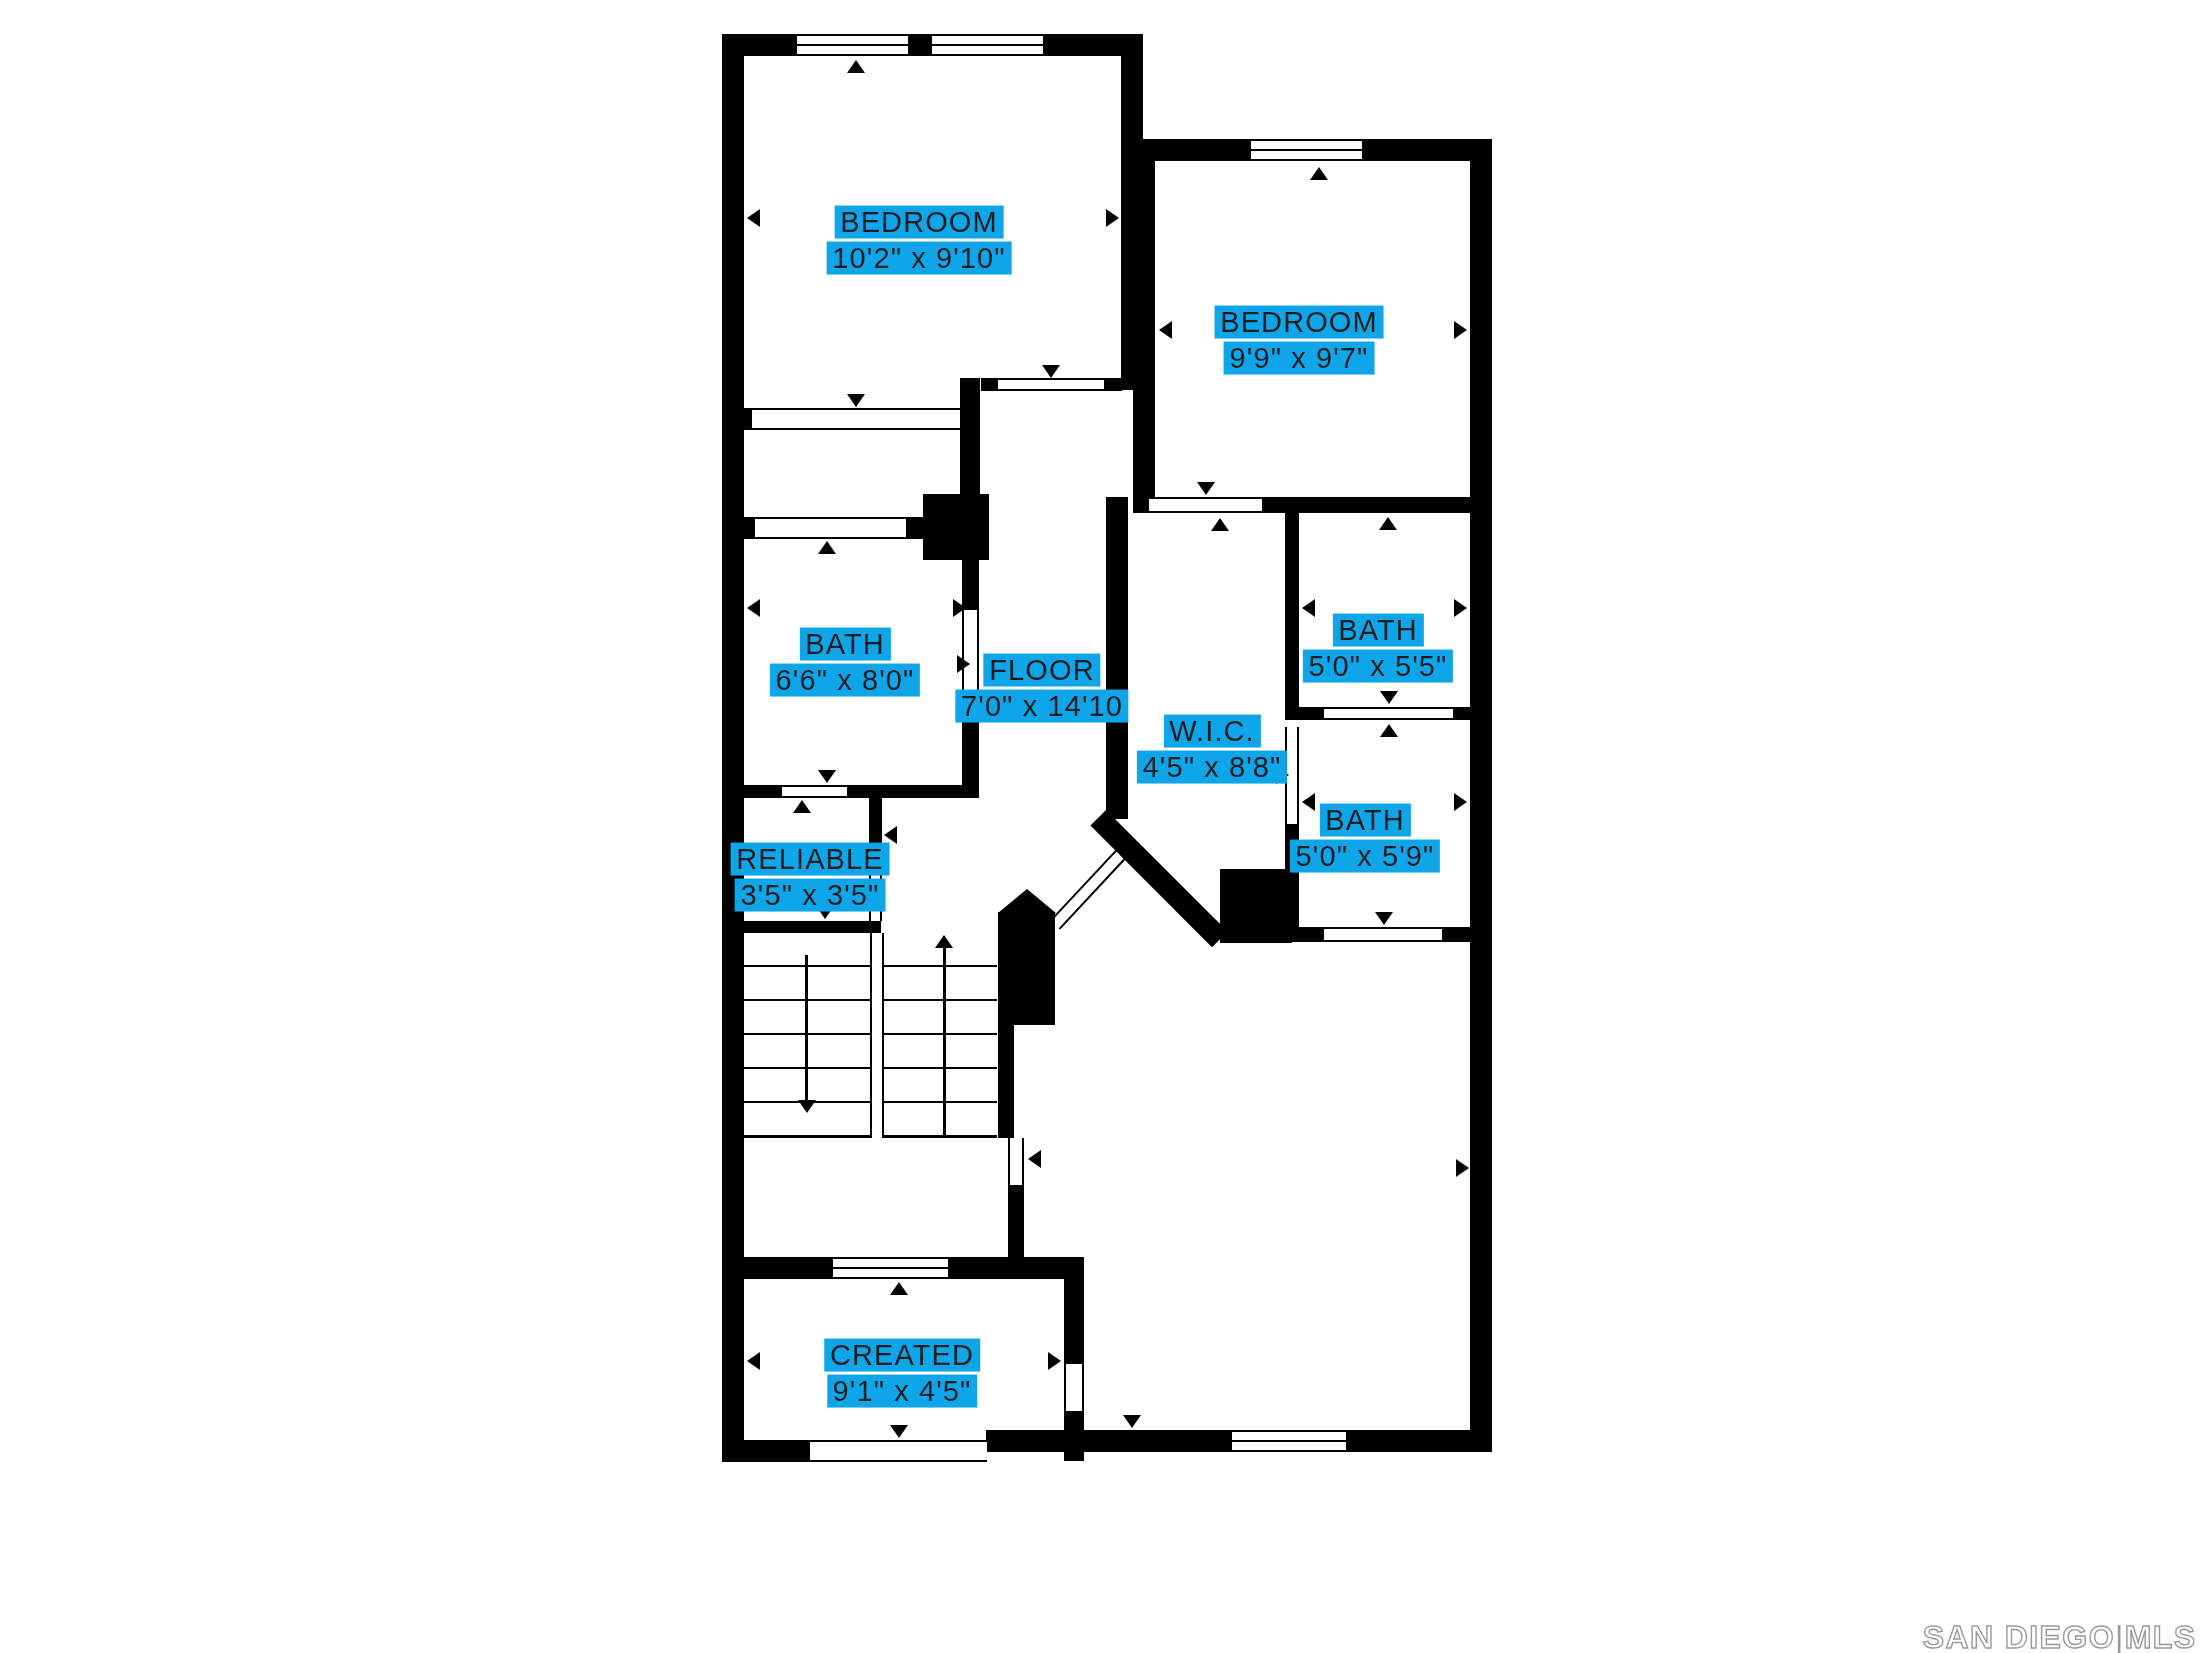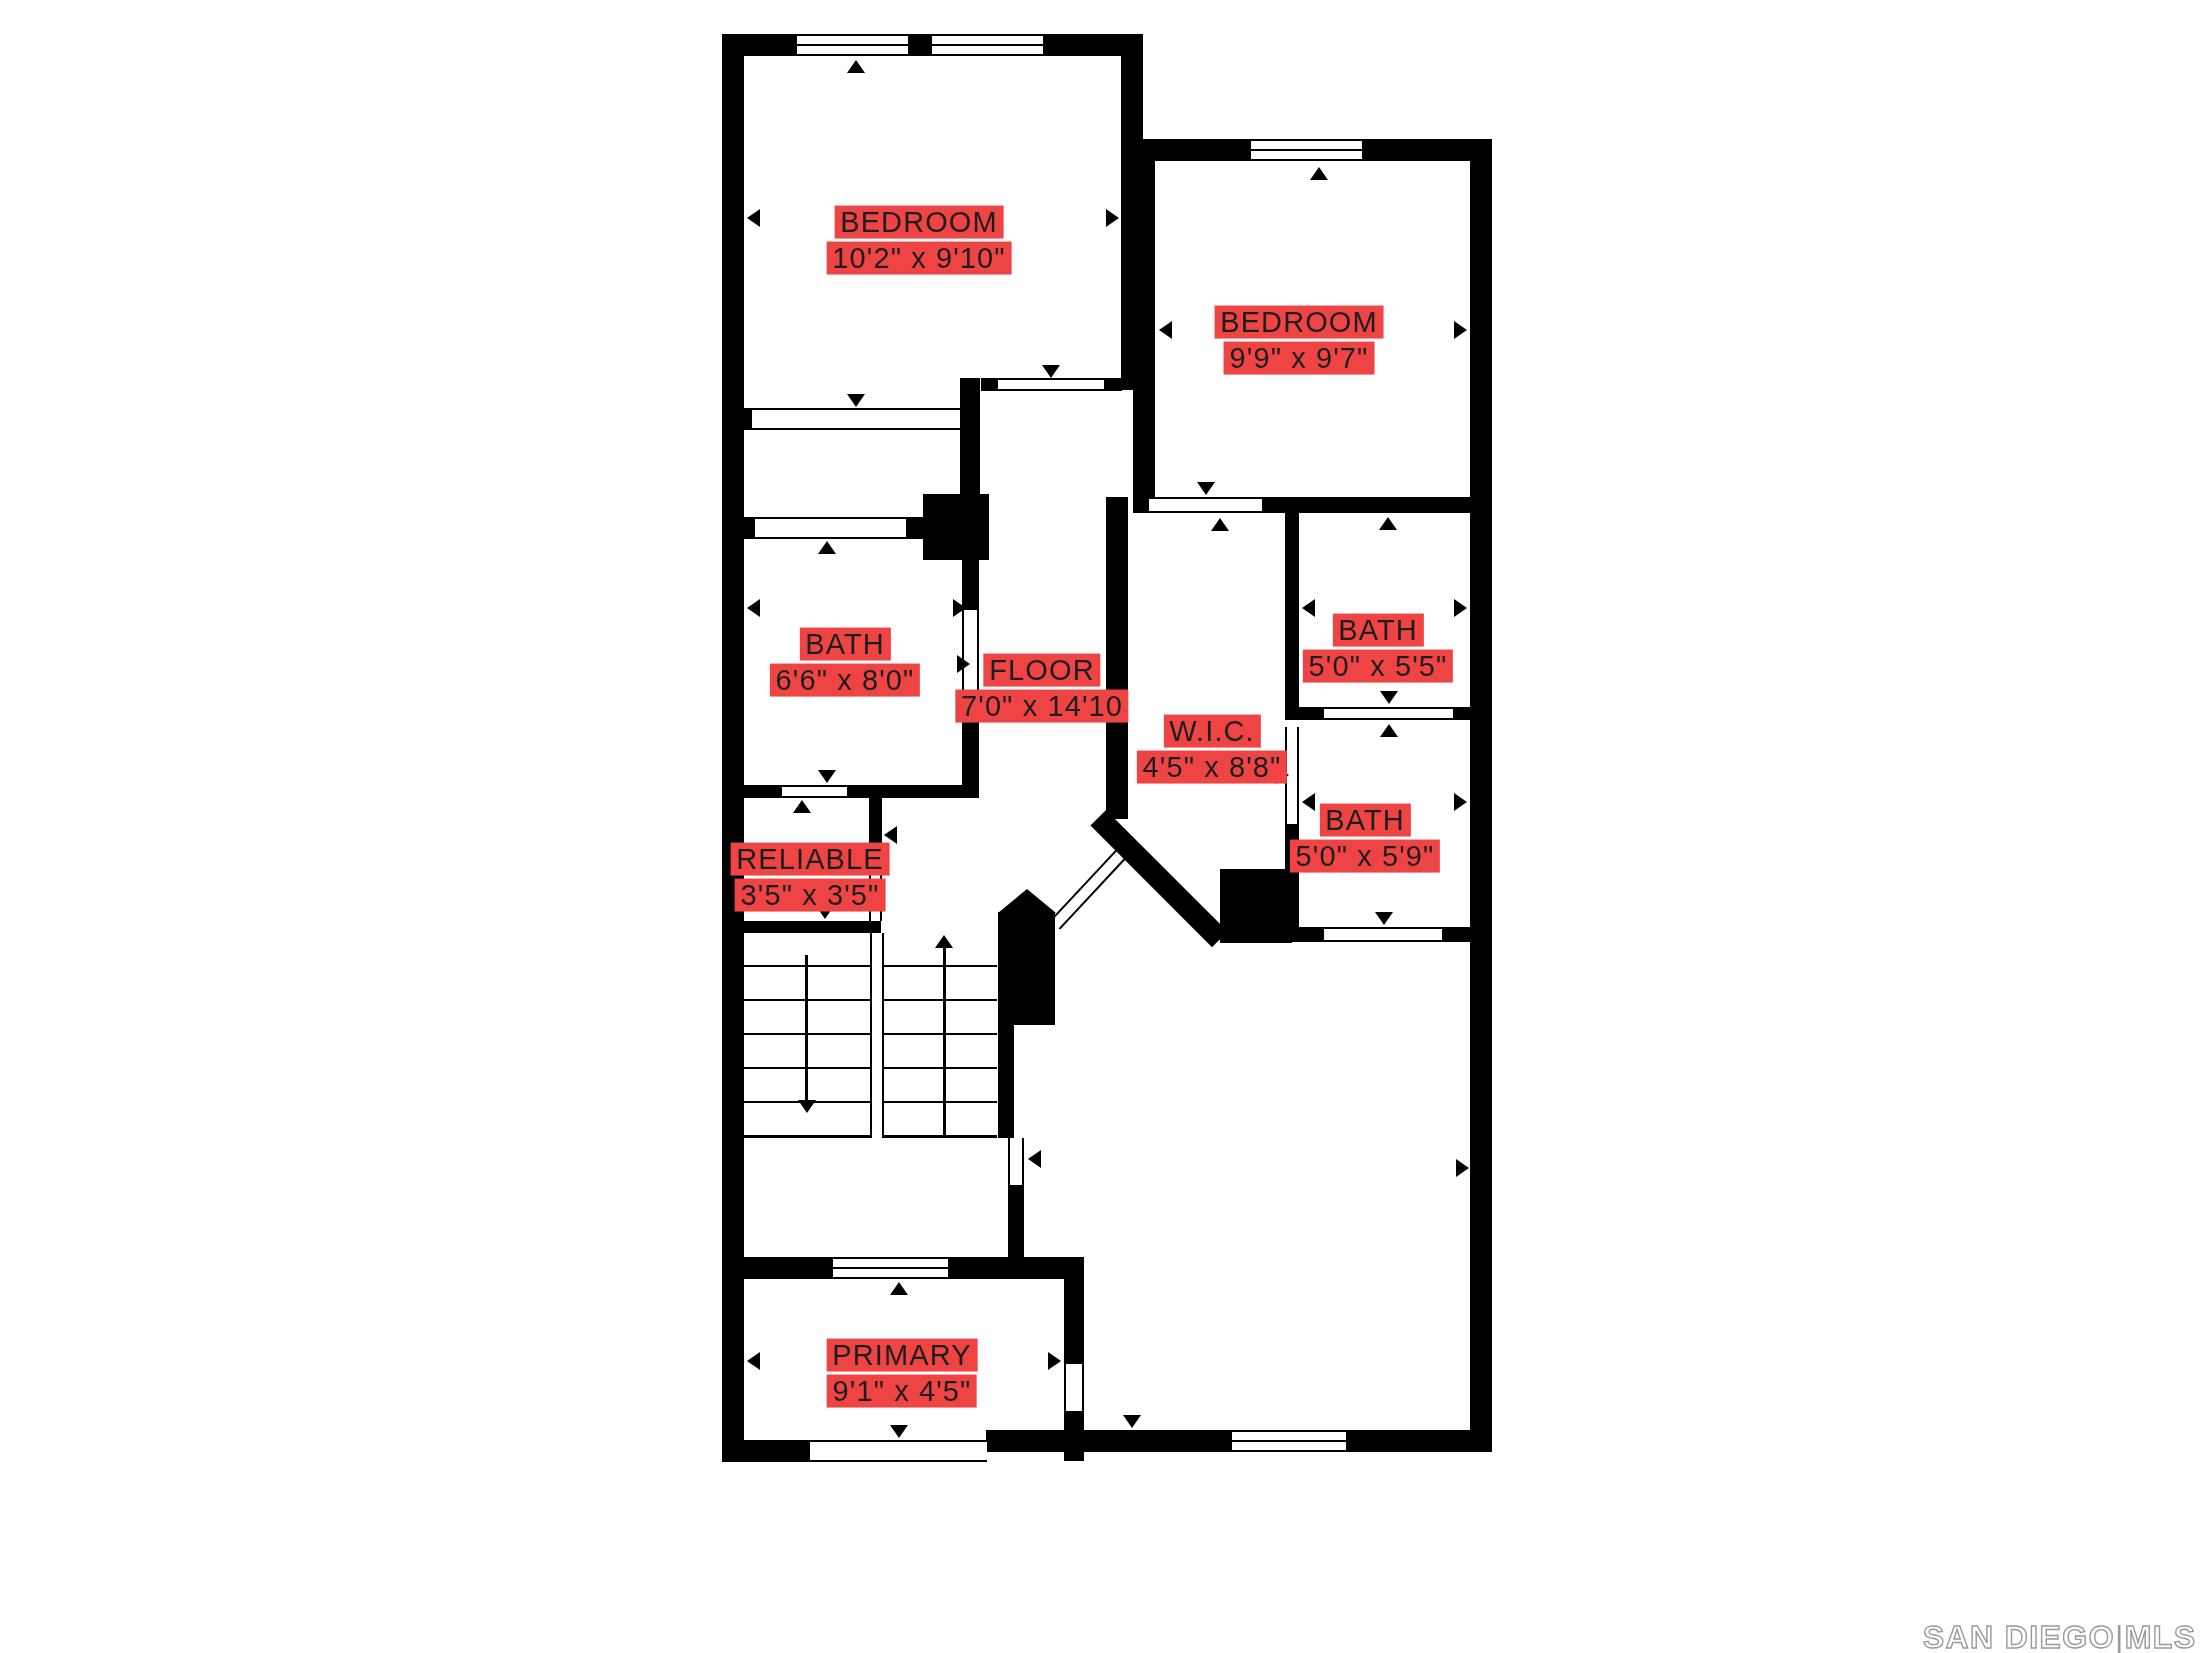--- a/index.html
+++ b/index.html
@@ -10,21 +10,21 @@
        background:linear-gradient(to bottom,#fff 0 44%,#000 44% 58%,#fff 58% 100%);}
   .oph{position:absolute;box-sizing:border-box;background:#fff;border-top:2.2px solid #000;border-bottom:2.2px solid #000;}
   .opv{position:absolute;box-sizing:border-box;background:#fff;border-left:2.2px solid #000;border-right:2.2px solid #000;}
   .tri{position:absolute;width:0;height:0;}
   .tu{border-left:9.3px solid transparent;border-right:9.3px solid transparent;border-bottom:13px solid #000;}
   .td{border-left:9.3px solid transparent;border-right:9.3px solid transparent;border-top:13px solid #000;}
   .tl{border-top:9.3px solid transparent;border-bottom:9.3px solid transparent;border-right:13px solid #000;}
   .tr{border-top:9.3px solid transparent;border-bottom:9.3px solid transparent;border-left:13px solid #000;}
   .room-label{position:absolute;transform:translate(-50%,-50%);display:flex;flex-direction:column;
               align-items:center;gap:2.9px;z-index:30;}
-  .room-label span{background:#ef4444;padding:0 5.7px;font-size:29px;line-height:33px;letter-spacing:1.1px;
+  .room-label span{background:#0ea5e9;padding:0 5.7px;font-size:29px;line-height:33px;letter-spacing:1.1px;
                    color:#1d1d1f;white-space:nowrap;}
   .stair-col{position:absolute;background:repeating-linear-gradient(to bottom,transparent 0 32px,#000 32px 34px);
              border-bottom:2.2px solid #000;box-sizing:border-box;}
   .sline{position:absolute;background:#000;}
   .diag{position:absolute;transform-origin:0 0;}
   #footer{position:absolute;left:0;top:1588px;width:100%;text-align:center;
           font-size:21.5px;letter-spacing:0.7px;color:#ababab;font-family:"Liberation Sans",sans-serif;}
   #logo{position:absolute;right:8.6px;top:1619px;font-size:32px;letter-spacing:1.4px;
         font-family:"Liberation Sans",sans-serif;font-weight:700;}
   #logo .outline{color:#fff;-webkit-text-stroke:1.4px #9a9a9a;}
@@ -166,21 +166,21 @@
   </div>
   <div class="room-label" style="left:1365px;top:838px;">
     <span>BATH</span>
     <span>5'0" x 5'9"</span>
   </div>
   <div class="room-label" style="left:810px;top:877px;">
     <span>RELIABLE</span>
     <span>3'5" x 3'5"</span>
   </div>
   <div class="room-label" style="left:902px;top:1373px;">
-    <span>PRIMARY</span>
+    <span>CREATED</span>
     <span>9'1" x 4'5"</span>
   </div>
 
   <div id="logo">
     <span class="outline">SAN DIEGO</span><span class="sep">|</span><span class="outline">MLS</span>
   </div>
 </div>
 
 
 </body></html>

